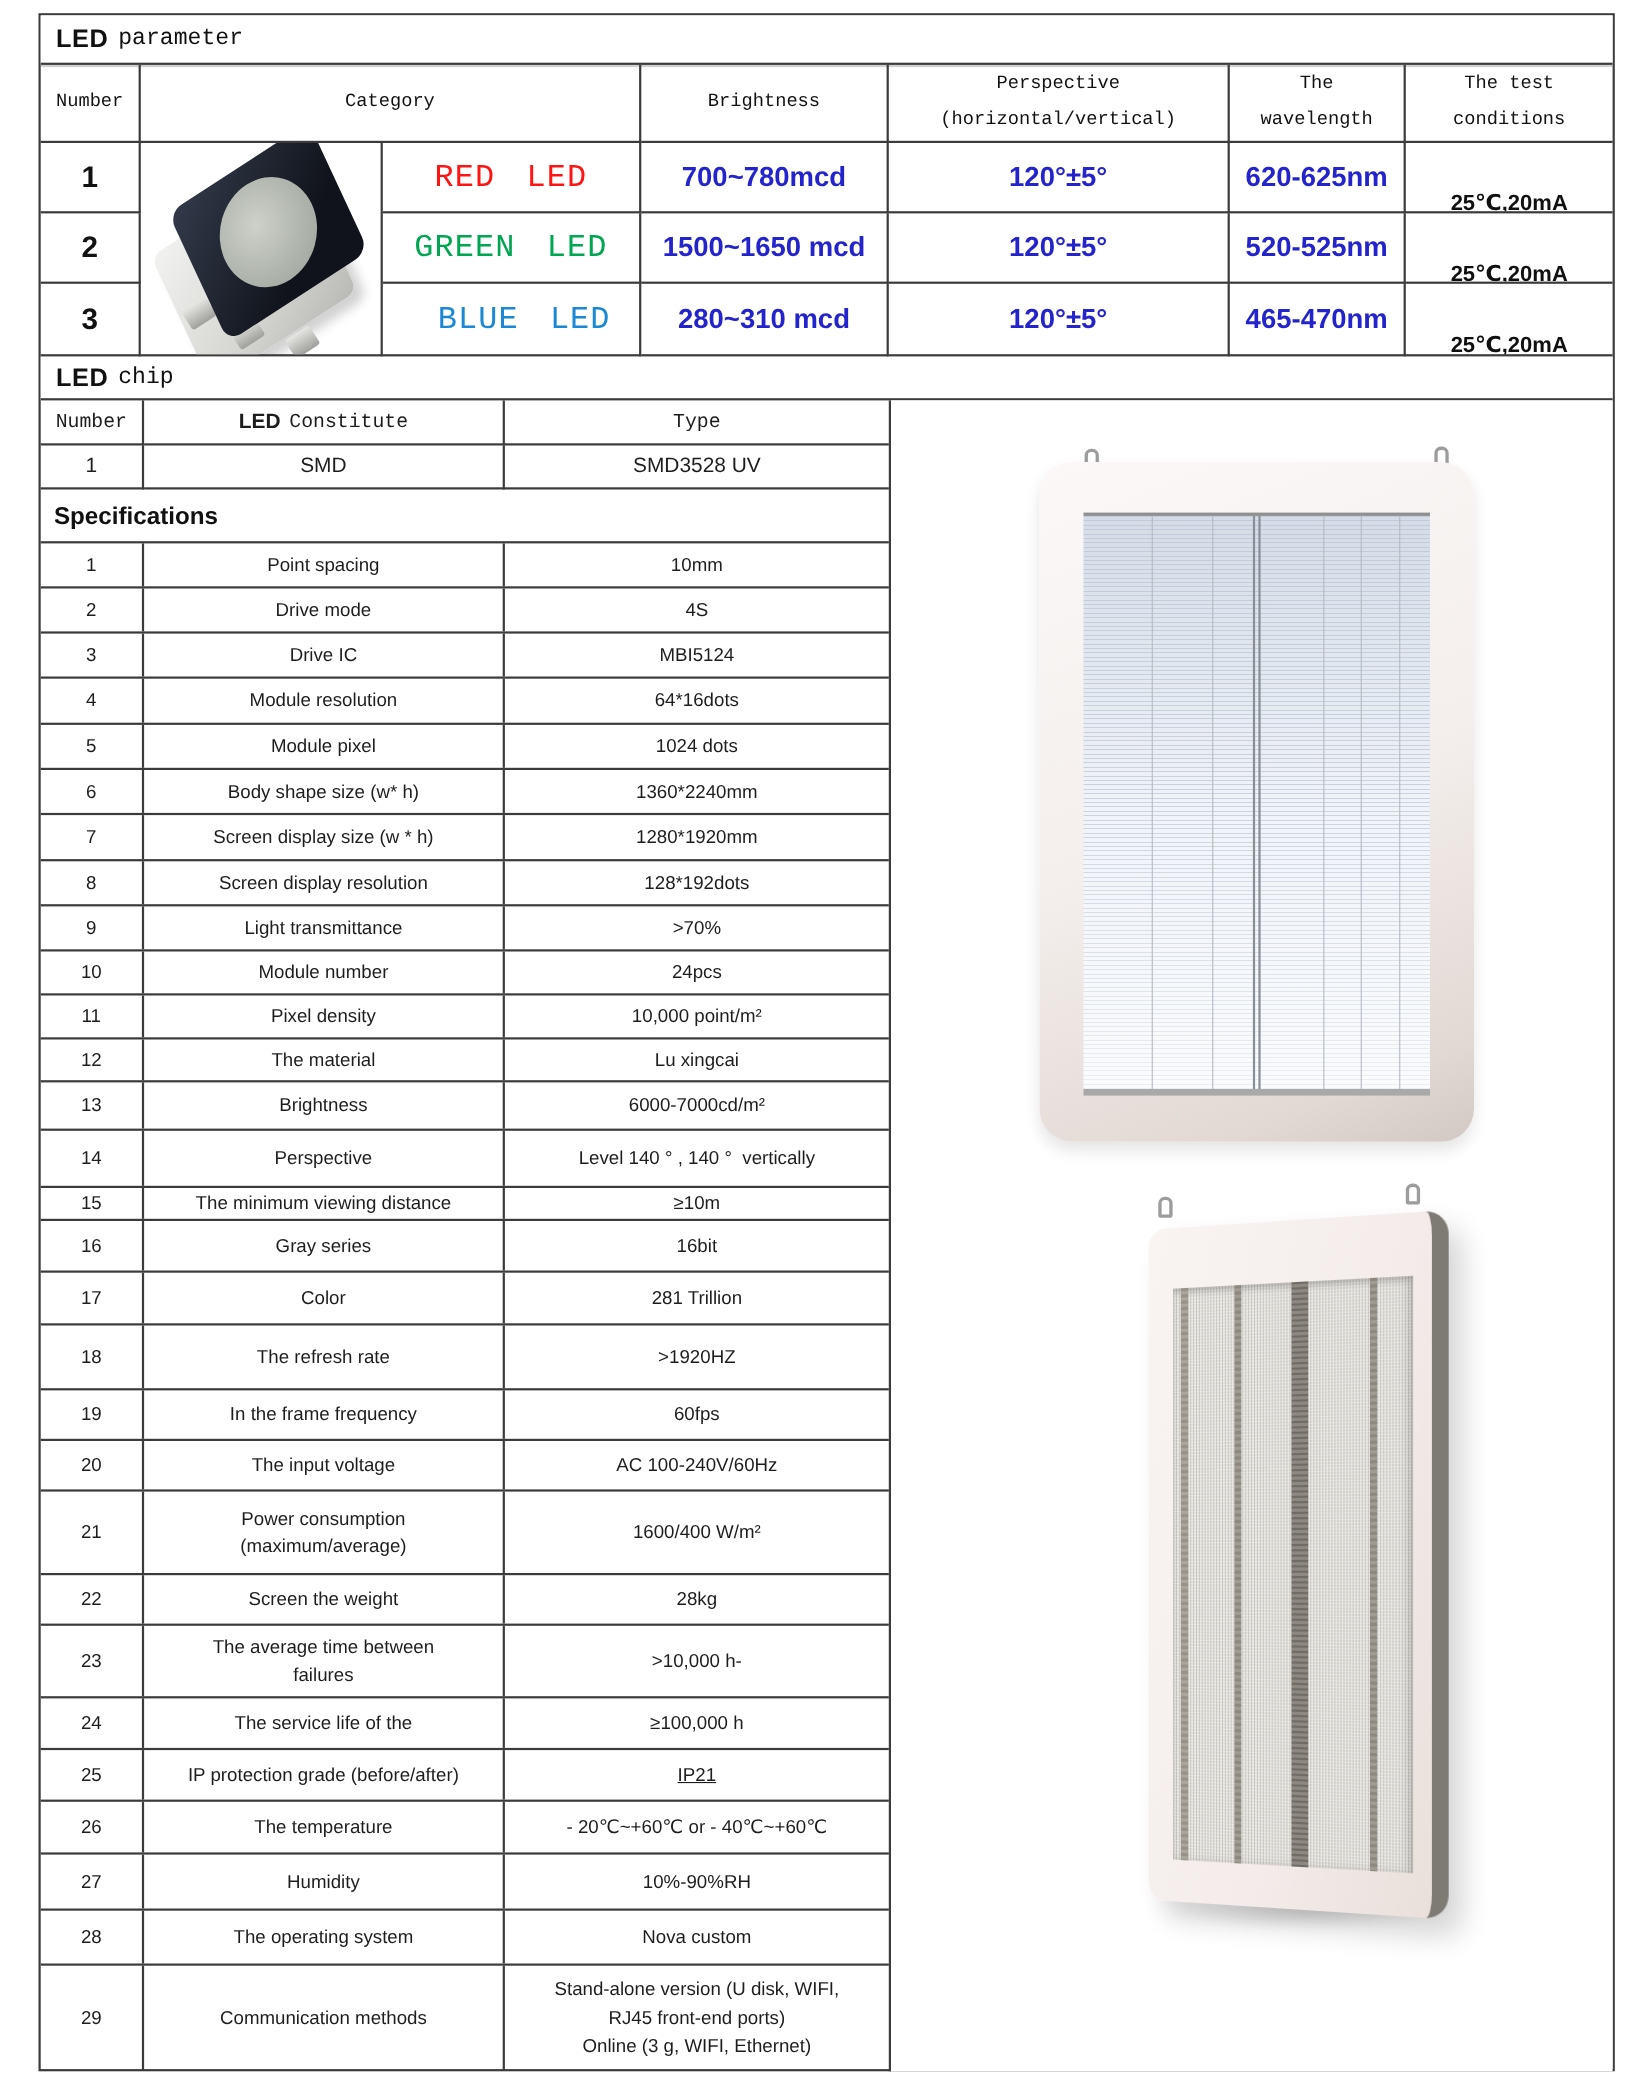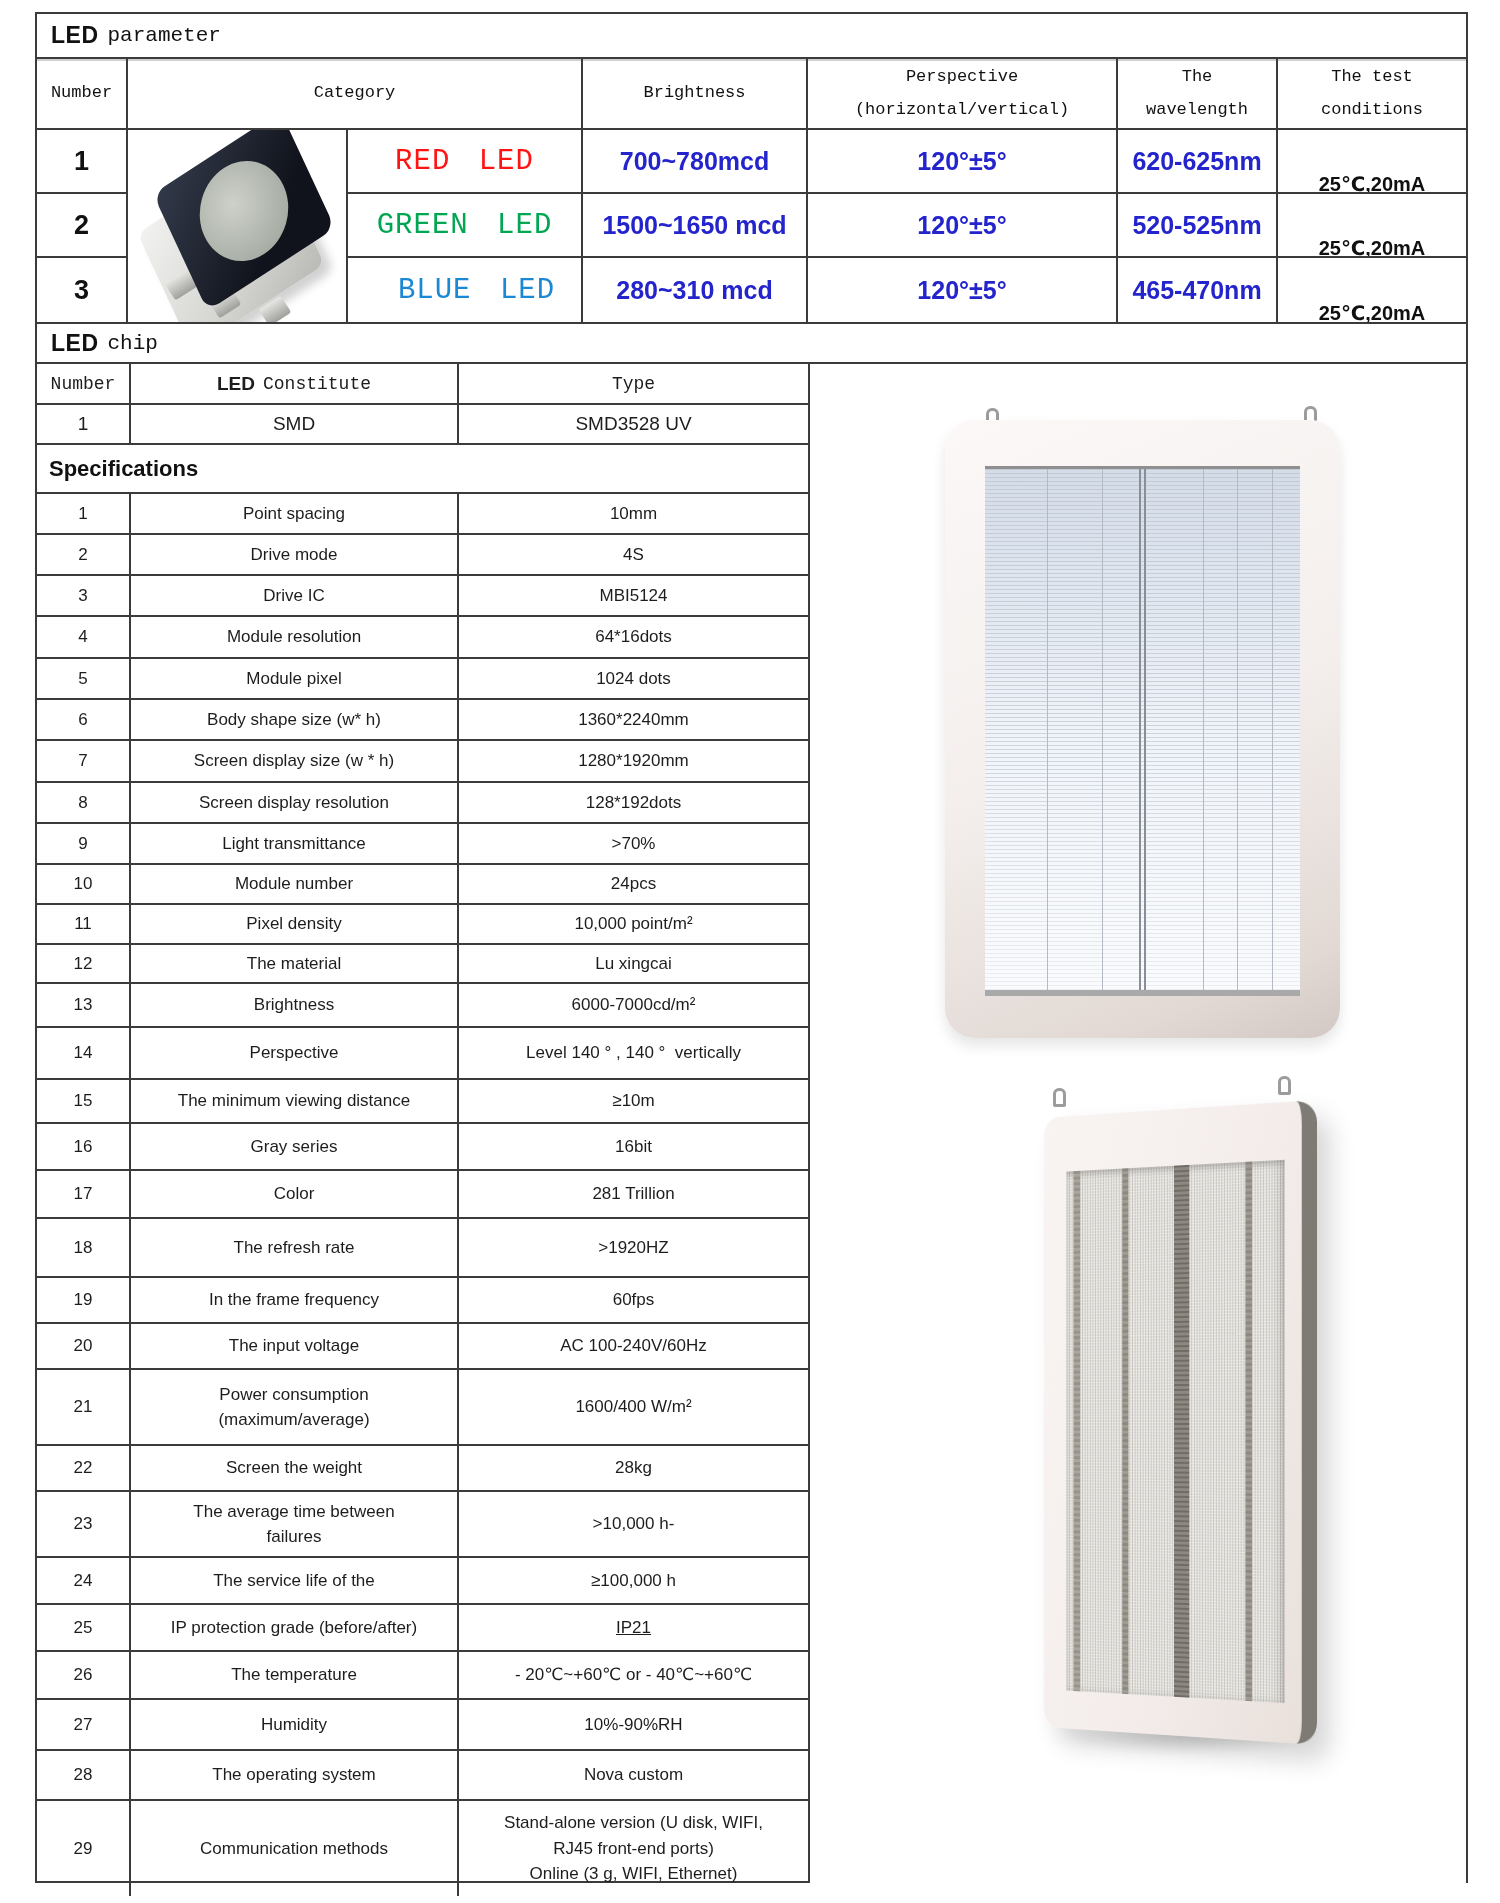--- a/index.html
+++ b/index.html
@@ -81,21 +81,21 @@
   .spec-row { display:flex; border-bottom:2px solid #3b3b3b; height:41px; }
   .spec-row:last-child { border-bottom:none; }
   .sc { display:flex; align-items:center; justify-content:center; text-align:center; white-space:pre-wrap; font-size:17px; line-height:1.5; }
   .sc.num   { width:94px;  border-right:2px solid #3b3b3b; }
   .sc.label { width:328px; border-right:2px solid #3b3b3b; padding:0 6px; }
   .sc.value { flex:1; padding:0 4px; }
   .sc.value.u { text-decoration:underline; }
   .spec-row:nth-child(4){height:42px} .spec-row:nth-child(7){height:42px}
   .spec-row:nth-child(10){height:40px} .spec-row:nth-child(11){height:40px}
   .spec-row:nth-child(12){height:39px} .spec-row:nth-child(13){height:44px}
-  .spec-row:nth-child(14){height:52px} .spec-row:nth-child(15){height:44px}
+  .spec-row:nth-child(14){height:52px} .spec-row:nth-child(15){height:30px}
   .spec-row:nth-child(16){height:47px} .spec-row:nth-child(17){height:48px}
   .spec-row:nth-child(18){height:59px} .spec-row:nth-child(19){height:46px}
   .spec-row:nth-child(20){height:46px} .spec-row:nth-child(21){height:76px}
   .spec-row:nth-child(22){height:46px} .spec-row:nth-child(23){height:66px}
   .spec-row:nth-child(24){height:47px} .spec-row:nth-child(25){height:47px}
   .spec-row:nth-child(26){height:48px} .spec-row:nth-child(27){height:51px}
   .spec-row:nth-child(28){height:50px} .spec-row:nth-child(29){height:95px}
 
   
   .hook {

